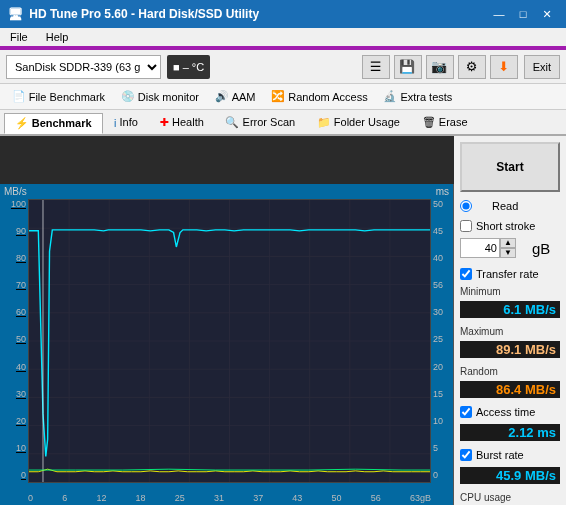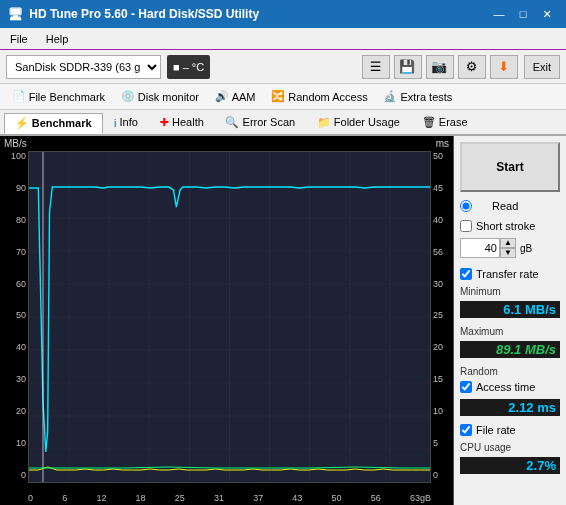--- a/index.html
+++ b/index.html
@@ -5,21 +5,21 @@
     * { margin: 0; padding: 0; box-sizing: border-box; }
     body { font-family: 'Segoe UI', Tahoma, sans-serif; font-size: 11px; background: #f0f0f0; width: 566px; height: 505px; overflow: hidden; }
     
     
     .title-bar { background: #1a6eb5; color: white; display: flex; align-items: center; justify-content: space-between; padding: 4px 8px; height: 28px; }
     .title-bar-left { display: flex; align-items: center; gap: 6px; font-size: 12px; font-weight: 600; }
     .title-bar-controls { display: flex; gap: 2px; }
     .title-btn { width: 22px; height: 20px; background: #1a6eb5; border: none; color: white; cursor: pointer; font-size: 11px; display: flex; align-items: center; justify-content: center; }
     
     
-    .menu-bar { background: #f0f0f0; border-bottom: 1px solid #a21caf; padding: 2px 6px; display: flex; gap: 10px; height: 22px; align-items: center; }
+    .menu-bar { background: #f0f0f0; border-bottom: 4px solid #a21caf; padding: 2px 6px; display: flex; gap: 10px; height: 22px; align-items: center; }
     .menu-item { font-size: 11px; cursor: pointer; padding: 1px 4px; }
     
     
     .toolbar { background: #f0f0f0; border-bottom: 1px solid #ccc; padding: 3px 6px; display: flex; align-items: center; gap: 6px; height: 34px; }
     .drive-select { width: 155px; height: 24px; font-size: 11px; border: 1px solid #aaa; background: white; padding: 0 4px; }
     .temp-display { background: #333; color: #fff; padding: 2px 6px; height: 24px; display: flex; align-items: center; font-size: 11px; border-radius: 2px; }
     .toolbar-icons { display: flex; gap: 4px; margin-left: auto; }
     .toolbar-icon { width: 28px; height: 24px; background: #e0e0e0; border: 1px solid #aaa; cursor: pointer; display: flex; align-items: center; justify-content: center; font-size: 13px; }
     .exit-btn { background: #e0e0e0; border: 1px solid #aaa; padding: 2px 8px; height: 24px; cursor: pointer; font-size: 11px; }
     
@@ -29,21 +29,21 @@
     
     
     .tab-row { background: #f0f0f0; border-bottom: 2px solid #aaa; display: flex; align-items: center; height: 26px; padding: 0 4px; }
     .tab-item { display: flex; align-items: center; gap: 3px; padding: 3px 10px; cursor: pointer; font-size: 11px; white-space: nowrap; border: 1px solid transparent; }
     .tab-item.active { background: white; border: 1px solid #aaa; border-bottom: 1px solid white; margin-bottom: -2px; font-weight: 600; }
     
     
     .main-content { display: flex; background: #2a2a2a; height: calc(505px - 28px - 22px - 34px - 26px - 26px); }
     
     
-    .chart-area { flex: 1; position: relative; background: #000000; border-right: 1px solid #555; }
+    .chart-area { flex: 1; position: relative; background: #0369a1; border-right: 1px solid #555; margin-top: 48px; }
     .chart-title { position: absolute; top: 2px; left: 4px; color: #ccc; font-size: 10px; }
     .chart-title-right { position: absolute; top: 2px; right: 4px; color: #ccc; font-size: 10px; }
     
     
     .y-axis-left { position: absolute; left: 0; top: 15px; bottom: 25px; width: 28px; display: flex; flex-direction: column; justify-content: space-between; align-items: flex-end; padding-right: 2px; text-decoration: underline; }
     .y-label { font-size: 9px; color: #bbb; }
     
     
     .y-axis-right { position: absolute; right: 0; top: 15px; bottom: 25px; width: 22px; display: flex; flex-direction: column; justify-content: space-between; align-items: flex-start; padding-left: 2px; }
     
@@ -57,25 +57,25 @@
     
     .right-panel { width: 112px; background: #f0f0f0; padding: 6px; display: flex; flex-direction: column; gap: 4px; }
     .start-btn { background: #e0e0e0; border: 2px outset #ccc; padding: 16px 16px; cursor: pointer; font-size: 12px; font-weight: 600; width: 100%; margin-bottom: 4px; }
     .radio-group { display: flex; flex-direction: column; gap: 2px; margin-bottom: 4px; }
     .radio-item { display: flex; align-items: center; gap: 20px; font-size: 11px; }
     .checkbox-item { display: flex; align-items: flex-start; gap: 4px; font-size: 11px; margin-bottom: 2px; }
     .spinbox { display: flex; align-items: center; margin-bottom: 6px; }
     .spin-input { width: 40px; height: 20px; border: 1px solid #aaa; font-size: 11px; text-align: right; padding-right: 2px; }
     .spin-buttons { display: flex; flex-direction: column; }
     .spin-btn { width: 16px; height: 10px; background: #e0e0e0; border: 1px solid #aaa; font-size: 8px; cursor: pointer; display: flex; align-items: center; justify-content: center; line-height: 1; }
-    .spin-label { font-size: 10px; margin-left: 4px; }
+    .spin-label { font-size: 15px; margin-left: 16px; }
     
     .stat-label { font-size: 10px; color: #333; }
     .stat-value { font-size: 13px; font-weight: 700; color: #00c8ff; background: #1a1a1a; padding: 1px 4px; margin-bottom: 4px; display: block; text-align: right; }
-    .stat-value.yellow { color: #22c55e; font-style: italic; }
+    .stat-value.yellow { color: #fdba74; }
     .stat-value.orange { color: #ff8c00; }
     
     
     .chart-svg { width: 100%; height: 100%; }
     
     input[type="radio"] { width: 12px; height: 12px; }
     input[type="checkbox"] { width: 12px; height: 12px; }
   </style>
 </head>
 <body>
@@ -337,28 +337,30 @@
       <span>Transfer rate</span>
     </label>
 
     <span class="stat-label">Minimum</span>
     <span class="stat-value">6.1 MB/s</span>
 
     <span class="stat-label">Maximum</span>
     <span class="stat-value yellow">89.1 MB/s</span>
 
     <span class="stat-label">Random</span>
+    <span class="stat-value orange">86.4 MB/s</span>
 
     <label class="checkbox-item">
       <input type="checkbox" checked="" style="">
       <span>Access time</span>
     </label>
     <span class="stat-value">2.12 ms</span>
 
     <label class="checkbox-item">
       <input type="checkbox" checked="" style="">
-      <span>File rate</span>
+      <span>Burst rate</span>
     </label>
+    <span class="stat-value">45.9 MB/s</span>
 
     <span class="stat-label">CPU usage</span>
     <span class="stat-value">2.7%</span>
   </div>
 </div>
 
 </body></html>

